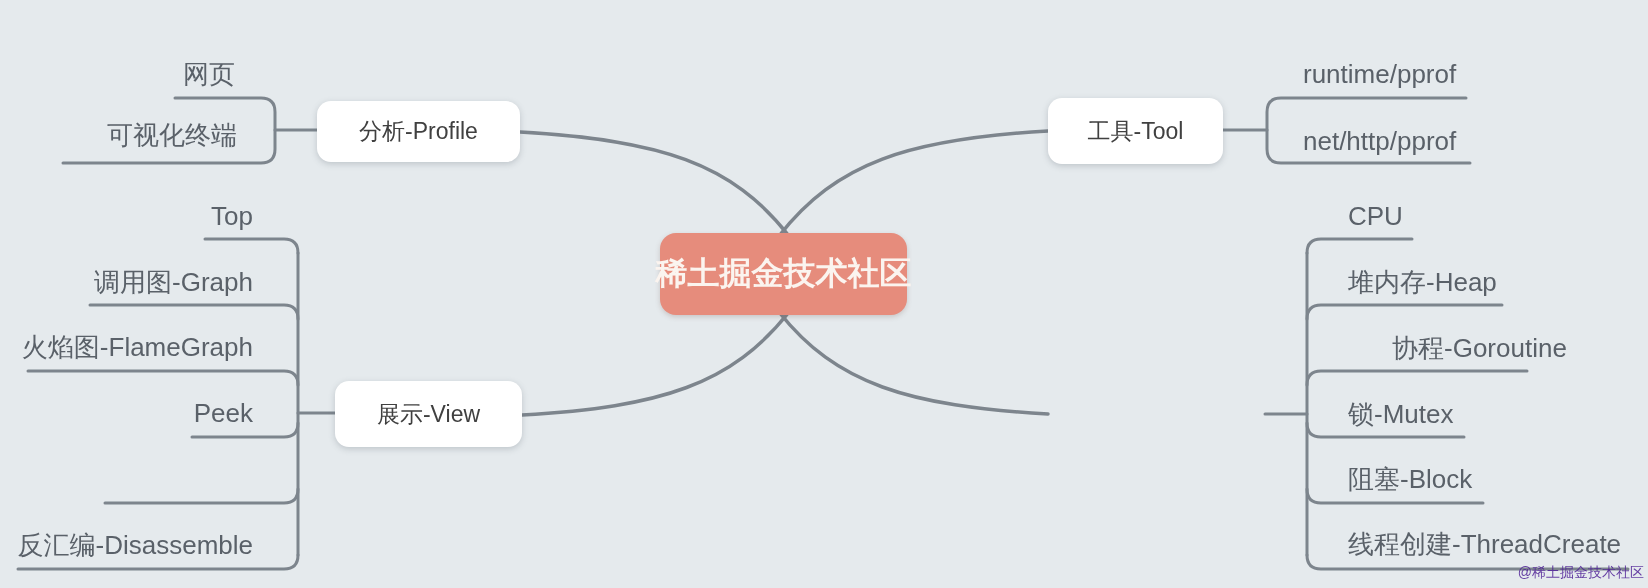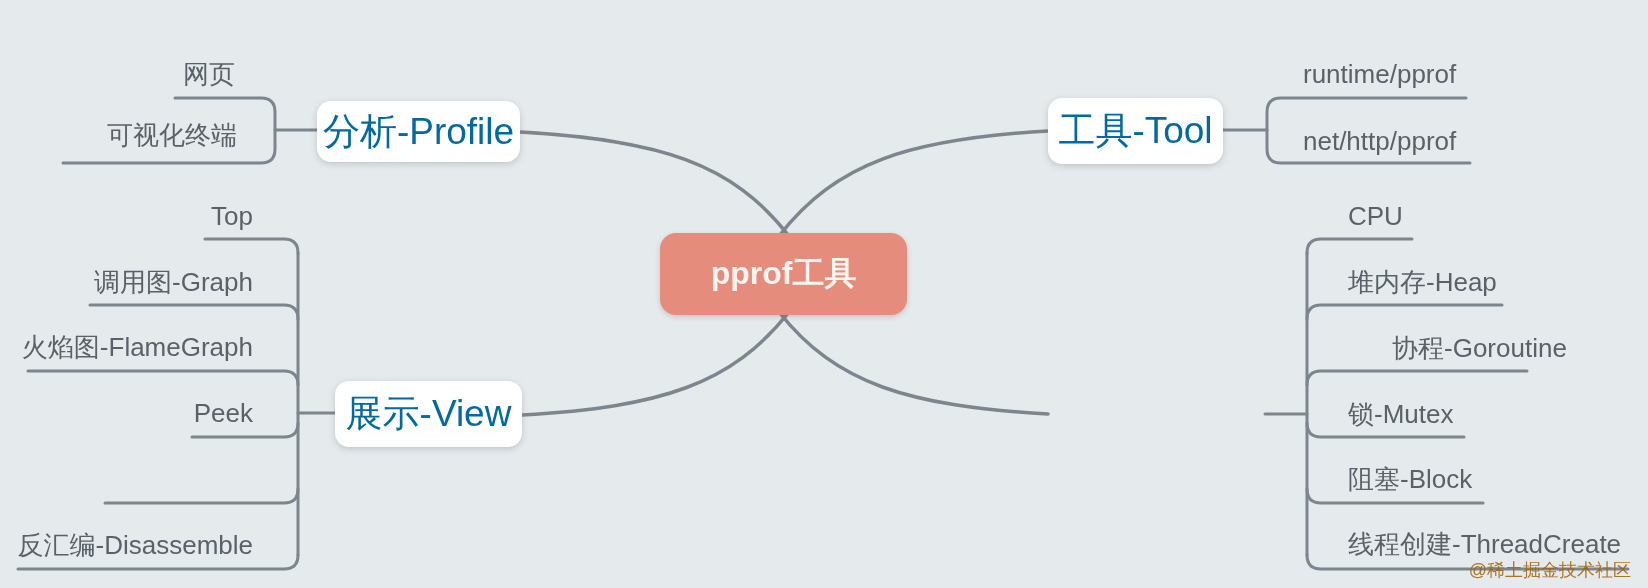--- a/index.html
+++ b/index.html
@@ -26,23 +26,23 @@
 
   .branch-box {
     position: absolute;
     z-index: 2;
     background: #FFFFFF;
     border-radius: 14px;
     box-shadow: 0 2px 6px rgba(90,100,112,0.28);
     display: flex;
     align-items: center;
     justify-content: center;
-    font-size: 37px;
+    font-size: 23px;
     font-weight: 500;
-    color: #0369a1;
+    color: #404040;
     white-space: nowrap;
   }
   #center-box {
     position: absolute;
     z-index: 2;
     left: 660px; top: 233px;
     width: 247px; height: 82px;
     background: #E68C7C;
     border-radius: 16px;
     box-shadow: 0 2px 5px rgba(120,90,85,0.25);
@@ -62,24 +62,24 @@
     color: #5A6169;
     white-space: nowrap;
     line-height: 1;
   }
   .c-center { transform: translate(-50%, -50%); }
   .c-left   { transform: translate(0, -50%); }      
   .c-right  { left: 0; width: 253px; text-align: right; transform: translate(0, -50%); } 
   #watermark {
     position: absolute;
     z-index: 3;
-    right: 17px;
+    right: 4px;
     bottom: 6px;
-    font-size: 18px;
-    color: #a16207;
+    font-size: 14px;
+    color: #4c1d95;
     opacity: 0.85;
     white-space: nowrap;
   }
 </style>
 </head>
 <body>
 
 <div id="stage">
 
   <svg id="connectors" width="1648" height="588" viewBox="0 0 1648 588">
@@ -107,21 +107,21 @@
     <path class="childline" d="M 1307 253 V 555"></path>
     <path class="childline" d="M 1412 239 H 1321 Q 1307 239 1307 253"></path>
     <path class="childline" d="M 1502 305 H 1321 Q 1307 305 1307 319"></path>
     <path class="childline" d="M 1527 371 H 1321 Q 1307 371 1307 385"></path>
     <path class="childline" d="M 1464 437 H 1321 Q 1307 437 1307 423"></path>
     <path class="childline" d="M 1483 503 H 1321 Q 1307 503 1307 489"></path>
     <path class="childline" d="M 1628 569 H 1321 Q 1307 569 1307 555"></path>
     <path class="childline" d="M 1265 414 H 1307"></path>
   </svg>
 
-  <div id="center-box">pprof工具</div>
+  <div id="center-box">稀土掘金技术社区</div>
 
   <div class="branch-box" style="left:317px; top:101px; width:203px; height:61px;">分析-Profile</div>
   <div class="branch-box" style="left:1048px; top:98px; width:175px; height:66px;">工具-Tool</div>
   <div class="branch-box" style="left:335px; top:381px; width:187px; height:66px;">展示-View</div>
 
   <div class="child-label c-center" style="left:209px; top:74px;">网页</div>
   <div class="child-label c-center" style="left:172px; top:135px;">可视化终端</div>
 
   <div class="child-label c-left" style="left:1303px; top:74px;">runtime/pprof</div>
   <div class="child-label c-left" style="left:1303px; top:141px;">net/http/pprof</div>

